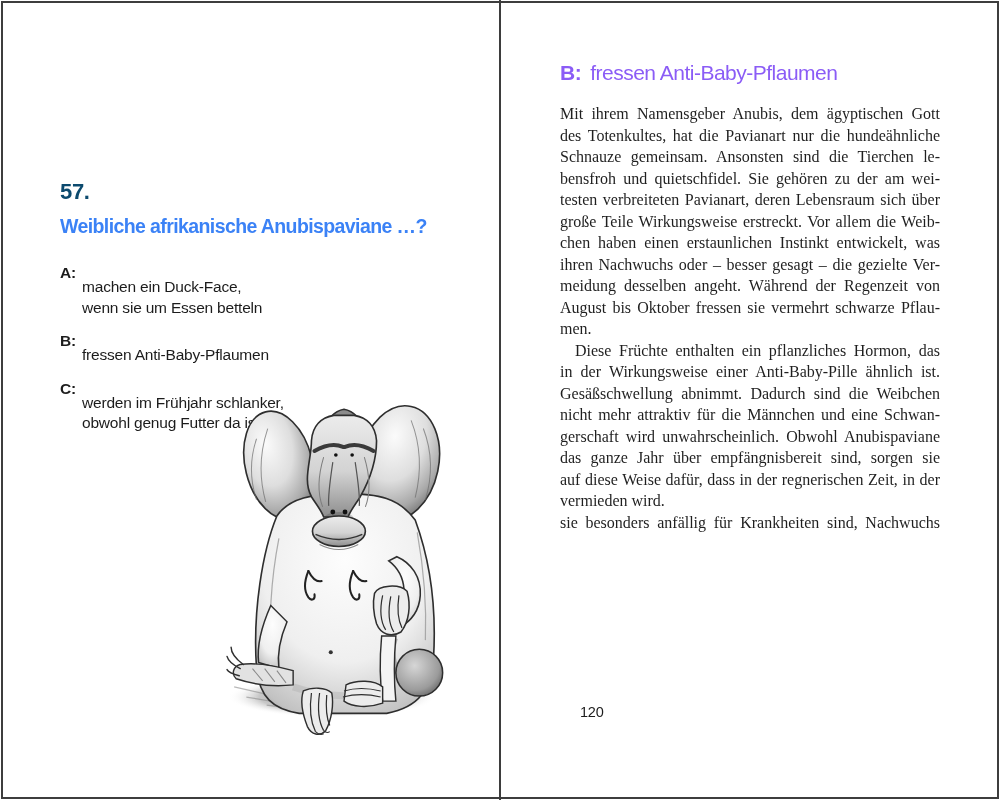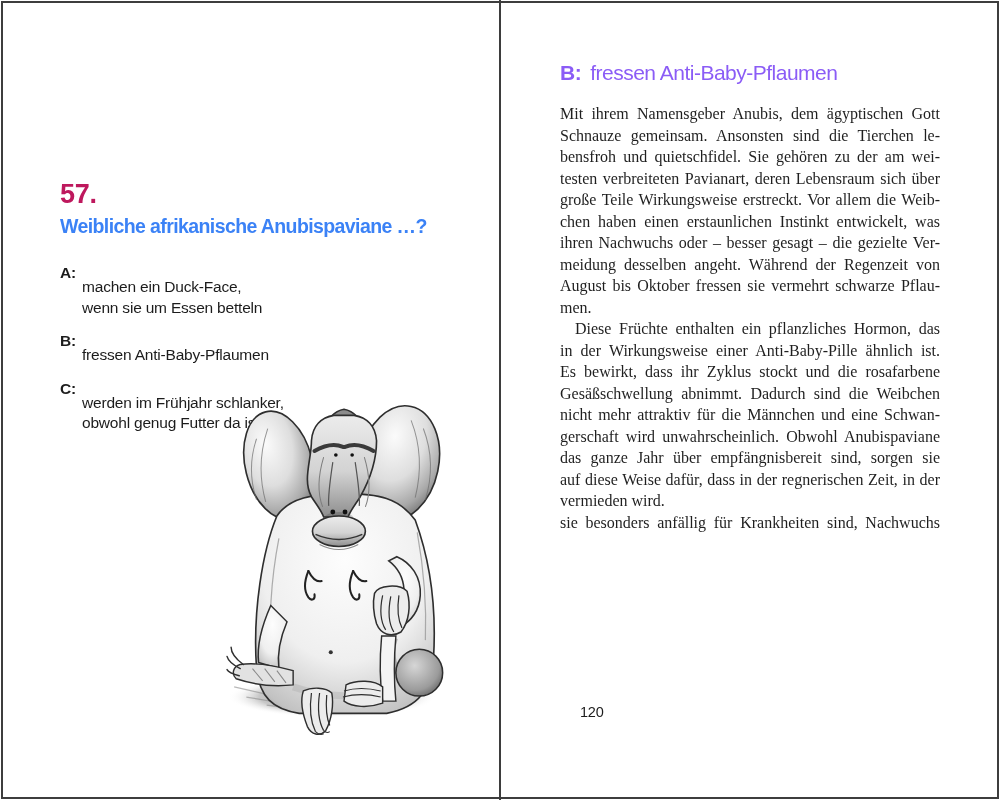--- a/index.html
+++ b/index.html
@@ -3,22 +3,22 @@
 <meta charset="utf-8">
 <style>
   html,body{margin:0;padding:0;background:#fff;}
   .spread{position:relative;width:1000px;height:800px;background:#ffffff;overflow:hidden;
           font-family:"Liberation Sans",sans-serif;color:#1c1c1c;}
   .frame{position:absolute;left:1px;top:1px;width:994px;height:794px;
          border:2px solid #3d3d3d;pointer-events:none;}
   .divider{position:absolute;left:499px;top:0;width:2px;height:800px;background:#3d3d3d;}
 
   
-  .q-number{position:absolute;left:60px;top:181px;font-size:27px;font-weight:700;
-            line-height:1;letter-spacing:-0.3px;color:#be185d;}
+  .q-number{position:absolute;left:60px;top:181px;font-size:22px;font-weight:700;
+            line-height:1;letter-spacing:-0.3px;color:#0c4a6e;}
   .q-title{position:absolute;left:60px;top:215px;font-size:19.5px;font-weight:700;
            letter-spacing:-0.6px;line-height:1.2;color:#3b82f6;white-space:nowrap;}
   .options{position:absolute;left:60px;top:263px;width:380px;}
   .option-row{display:flex;margin-bottom:13px;font-size:15.5px;line-height:20.5px;
               letter-spacing:-0.2px;color:#1c1c1c;}
   .opt-label{width:22px;font-weight:700;flex:none;}
   .opt-text{flex:1;margin-top:14px;}
   .illu{position:absolute;left:226px;top:396px;width:236px;height:356px;}
 
   
@@ -168,34 +168,34 @@
     </svg>
   </div>
 
   <div>
     <div class="answer-heading">
       <span class="ans-label">B:</span><span class="ans-text">fressen Anti-Baby-Pflaumen</span>
     </div>
     <div class="answer-body">
         <div class="para">
           <div class="bline">Mit ihrem Namensgeber Anubis, dem ägyptischen Gott</div>
+          <div class="bline">des Totenkultes, hat die Pavianart nur die hundeähnliche</div>
           <div class="bline">Schnauze gemeinsam. Ansonsten sind die Tierchen le-</div>
           <div class="bline">bensfroh und quietschfidel. Sie gehören zu der am wei-</div>
           <div class="bline">testen verbreiteten Pavianart, deren Lebensraum sich über</div>
           <div class="bline">große Teile Wirkungsweise erstreckt. Vor allem die Weib-</div>
           <div class="bline">chen haben einen erstaunlichen Instinkt entwickelt, was</div>
           <div class="bline">ihren Nachwuchs oder – besser gesagt – die gezielte Ver-</div>
           <div class="bline">meidung desselben angeht. Während der Regenzeit von</div>
           <div class="bline">August bis Oktober fressen sie vermehrt schwarze Pflau-</div>
           <div class="bline last">men.</div>
         </div>
         <div class="para">
           <div class="bline indent">Diese Früchte enthalten ein pflanzliches Hormon, das</div>
           <div class="bline">in der Wirkungsweise einer Anti-Baby-Pille ähnlich ist.</div>
-          <div class="bline">Es bewirkt, dass ihr Zyklus stockt und die rosafarbene</div>
           <div class="bline">Gesäßschwellung abnimmt. Dadurch sind die Weibchen</div>
           <div class="bline">nicht mehr attraktiv für die Männchen und eine Schwan-</div>
           <div class="bline">gerschaft wird unwahrscheinlich. Obwohl Anubispaviane</div>
           <div class="bline">das ganze Jahr über empfängnisbereit sind, sorgen sie</div>
           <div class="bline">auf diese Weise dafür, dass in der regnerischen Zeit, in der</div>
           <div class="bline last">vermieden wird.</div>
           <div class="bline">sie besonders anfällig für Krankheiten sind, Nachwuchs</div>
         </div>
       </div>
     <div class="page-number">120</div>

